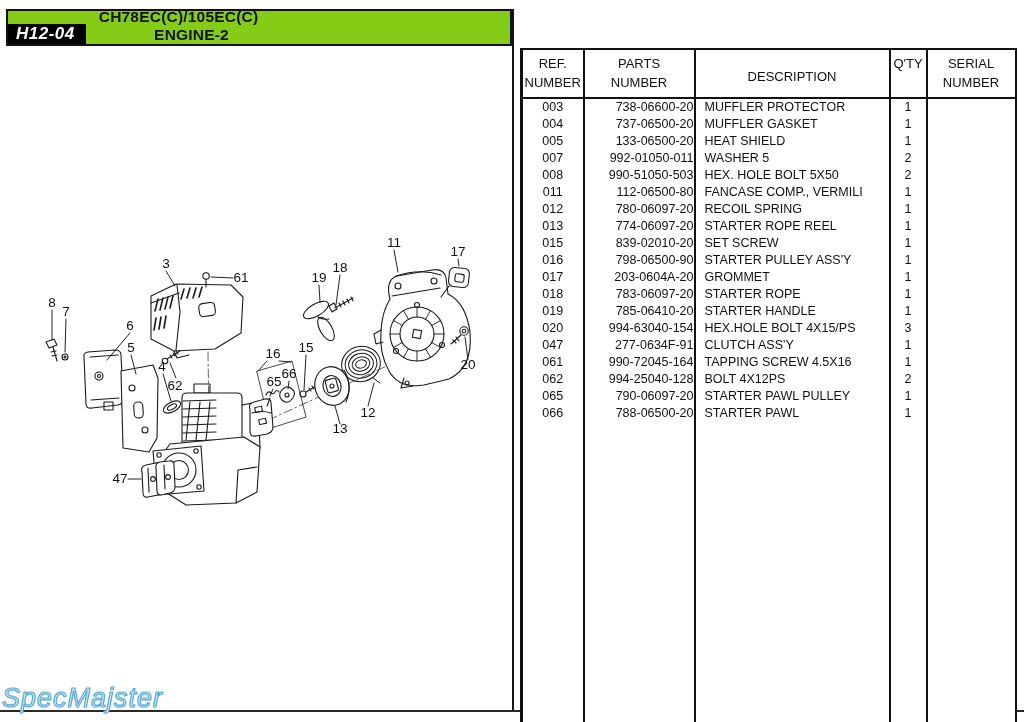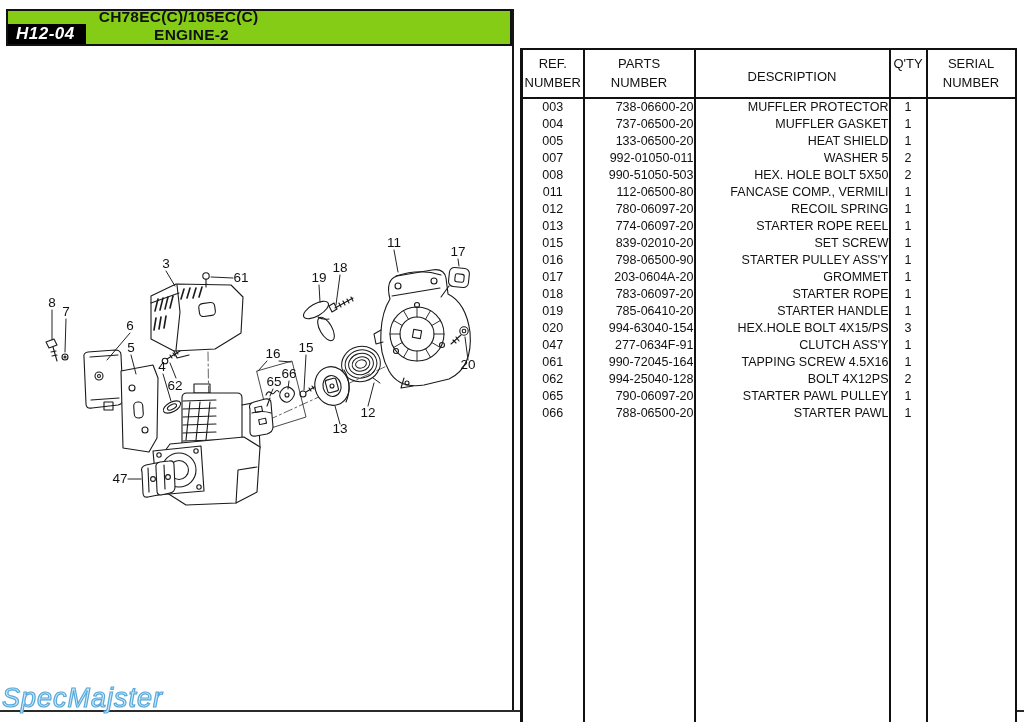--- a/index.html
+++ b/index.html
@@ -40,21 +40,21 @@
   }
   table.parts-table { border:2px solid #111; border-left:3px solid #111;margin-top:44px; }
   .parts-table th, .parts-table td { padding:0; overflow:hidden; }
   .parts-table th { font-weight:normal; font-size:13px; vertical-align:top; padding-top:4px; line-height:19px; }
   .parts-table thead th { border-bottom:2px solid #111; height:42px; }
   .parts-table .bl { border-left:2px solid #111; }
   .parts-table th.h-desc { vertical-align:middle; padding-top:5px; }
   .parts-table tbody tr.data-row { height:17px; }
   .parts-table td.c-ref, .parts-table td.c-qty { text-align:center; }
   .parts-table td.c-part { text-align:right; white-space:nowrap; }
-  .parts-table td.c-desc { text-align:right; white-space:nowrap; }
+  .parts-table td.c-desc { text-align:left; padding-left:9px; white-space:nowrap; }
   .parts-table tr.filler-row td { height:auto; }
   
   .watermark {
     position:absolute; left:2px; top:683px; z-index:6;
     font-size:27px; font-weight:normal; font-style:italic; letter-spacing:1px;
     color:#cdebfa; -webkit-text-stroke:1.2px #5aa9da;
     text-shadow:0 0 1px #8cc6e8;
   }
 </style>
 </head>

